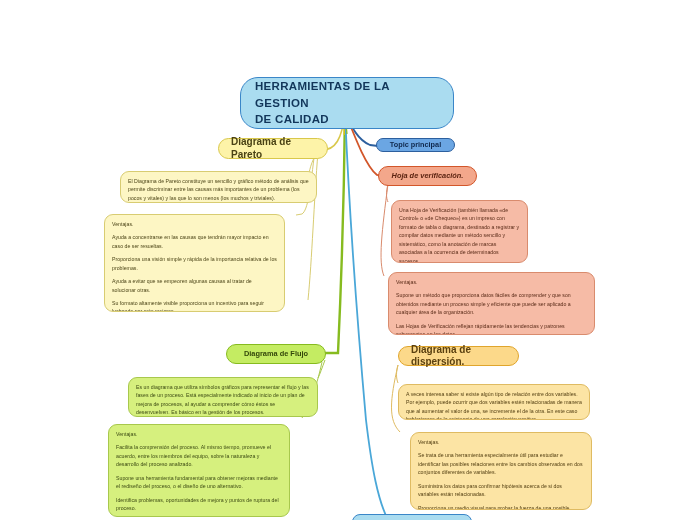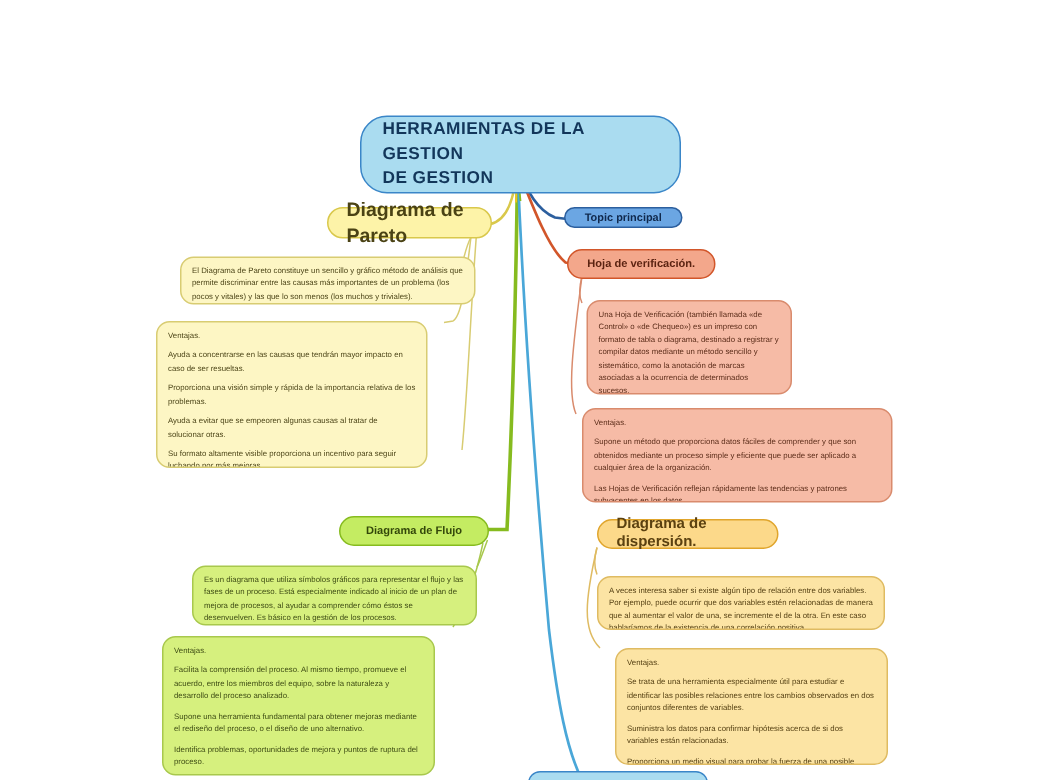--- a/index.html
+++ b/index.html
@@ -92,45 +92,45 @@
     <path d="M398,365 C396,372 396,378 398,383" fill="none" stroke="#dfbb62" stroke-width="1"></path>
     <path d="M398,365 C390,400 388,420 400,432" fill="none" stroke="#dfbb62" stroke-width="1"></path>
 
     <path d="M345,112 L344,135" stroke="#f0c419" stroke-width="1.2" fill="none"></path>
     <path d="M345,112 L347,134" stroke="#86bb1f" stroke-width="1.2" fill="none"></path>
   </svg>
 
   <div class="node central" style="left:240px;top:77px;width:214px;height:52px;">
     <div>
       <span>HERRAMIENTAS DE LA GESTION</span><br>
-      <span>DE GESTION</span>
+      <span>DE CALIDAD</span>
     </div>
   </div>
 
-  <div class="node pill pill-yellow" style="left:218px;top:138px;width:110px;height:21px;font-size:13px;justify-content:center;">
+  <div class="node pill pill-yellow" style="left:218px;top:138px;width:110px;height:21px;font-size:10px;justify-content:center;">
     <span>Diagrama de Pareto</span>
   </div>
 
   <div class="node note note-yellow" style="left:120px;top:171px;width:197px;height:32px;">
     <p>El Diagrama de Pareto constituye un sencillo y gráfico método de análisis que permite discriminar entre las causas más importantes de un problema (los pocos y vitales) y las que lo son menos (los muchos y triviales).</p>
   </div>
 
   <div class="node note note-yellow" style="left:104px;top:214px;width:181px;height:98px;">
     <p>Ventajas.</p>
     <p>Ayuda a concentrarse en las causas que tendrán mayor impacto en caso de ser resueltas.</p>
     <p>Proporciona una visión simple y rápida de la importancia relativa de los problemas.</p>
     <p>Ayuda a evitar que se empeoren algunas causas al tratar de solucionar otras.</p>
     <p>Su formato altamente visible proporciona un incentivo para seguir luchando por más mejoras.</p>
   </div>
 
   <div class="node pill pill-blue" style="left:376px;top:138px;width:79px;height:14px;font-size:7.3px;justify-content:center;">
     <span>Topic principal</span>
   </div>
 
-  <div class="node pill pill-salmon" style="left:378px;top:166px;width:99px;height:20px;font-size:7.4px;justify-content:center;">
+  <div class="node pill pill-salmon" style="left:378px;top:166px;width:99px;height:20px;font-size:7.4px;justify-content:center;font-style:italic;">
     <span>Hoja de verificación.</span>
   </div>
 
   <div class="node note note-salmon" style="left:391px;top:200px;width:137px;height:63px;">
     <p>Una Hoja de Verificación (también llamada «de Control» o «de Chequeo») es un impreso con formato de tabla o diagrama, destinado a registrar y compilar datos mediante un método sencillo y sistemático, como la anotación de marcas asociadas a la ocurrencia de determinados sucesos.</p>
   </div>
 
   <div class="node note note-salmon" style="left:388px;top:272px;width:207px;height:63px;">
     <p>Ventajas.</p>
     <p>Supone un método que proporciona datos fáciles de comprender y que son obtenidos mediante un proceso simple y eficiente que puede ser aplicado a cualquier área de la organización.</p>

